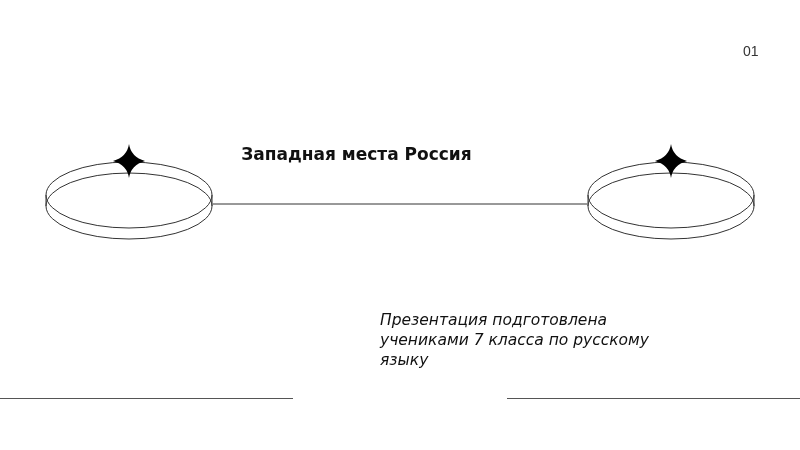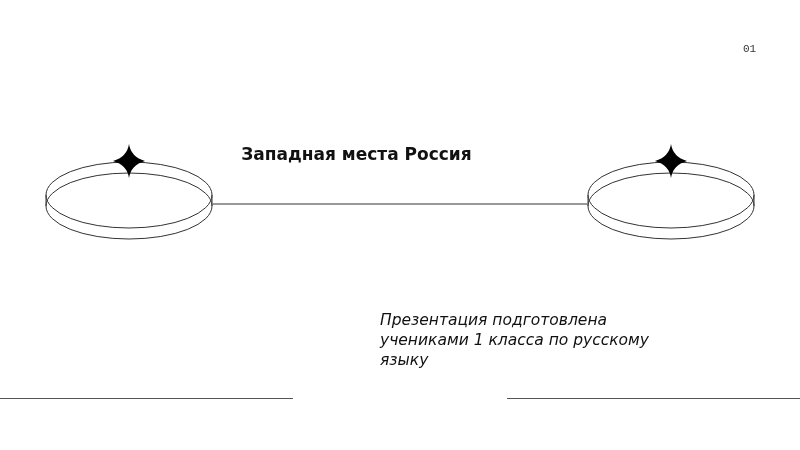--- a/index.html
+++ b/index.html
@@ -1,17 +1,17 @@
 <!DOCTYPE html>
 <html><head>
 <meta charset="utf-8">
 <style>
   html,body{margin:0;padding:0;}
   body{width:800px;height:450px;position:relative;background:#ffffff;overflow:hidden;font-family:"DejaVu Sans","Liberation Sans",sans-serif;color:#111;}
-  .page-num{position:absolute;left:743px;top:43px;font-size:11px;color:#333;font-family:Liberation Mono, monospace;}
+  .page-num{position:absolute;left:743px;top:43px;font-size:14px;color:#333;font-family:Liberation Sans, sans-serif;}
   .title{position:absolute;left:0;width:713px;top:144px;text-align:center;font-size:17px;font-weight:bold;color:#111;letter-spacing:0px;}
   .subtitle{position:absolute;left:380px;top:310px;width:290px;font-size:15.5px;font-style:italic;line-height:20px;color:#111;}
   .hline{position:absolute;height:1px;background:#555;top:398px;}
   svg.deco{position:absolute;left:0;top:0;}
 </style>
 </head>
 <body>
 
 <svg class="deco" width="800" height="450">
 
@@ -33,16 +33,16 @@
     <line x1="588" y1="195" x2="588" y2="206" stroke="#333" stroke-width="1"></line>
     <line x1="754" y1="195" x2="754" y2="206" stroke="#333" stroke-width="1"></line>
   </g>
   <g>
     <path d="M671 144 Q673 157 687 161 Q673 165 671 178 Q669 165 655 161 Q669 157 671 144 Z" fill="#000"></path>
   </g>
 </svg>
 
 <div class="page-num">01</div>
 <div class="title">Западная места Россия</div>
-<div class="subtitle">Презентация подготовлена учениками 1 класса по русскому языку</div>
+<div class="subtitle">Презентация подготовлена учениками 7 класса по русскому языку</div>
 
 <div class="hline" style="left:0;width:293px;"></div>
 <div class="hline" style="left:507px;width:293px;"></div>
 
 </body></html>

